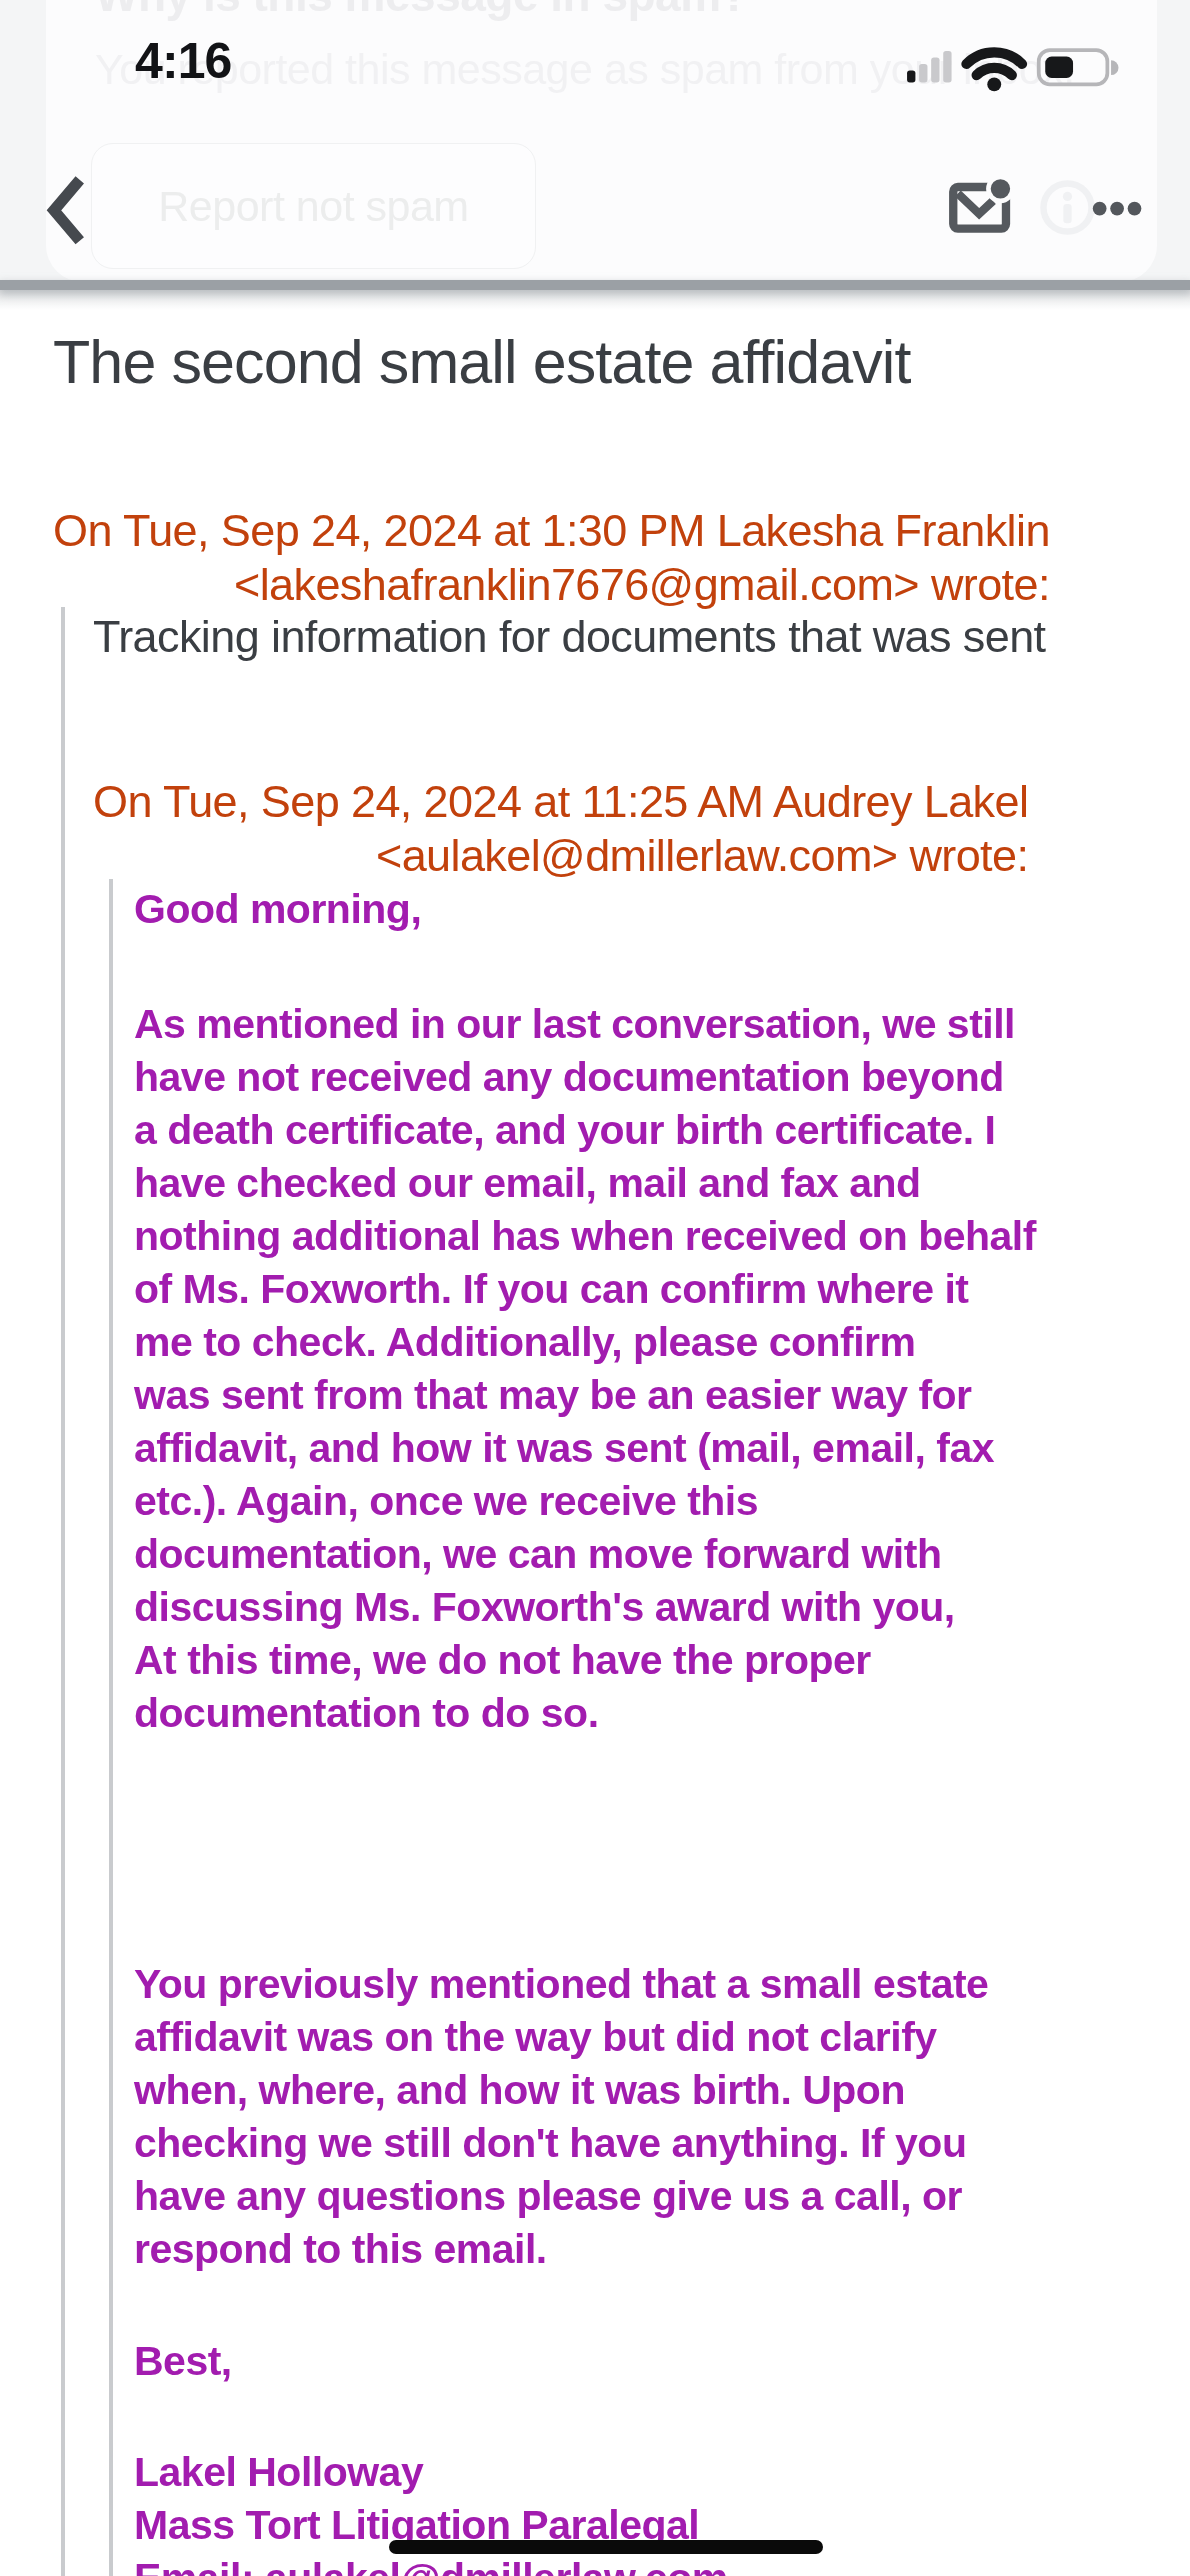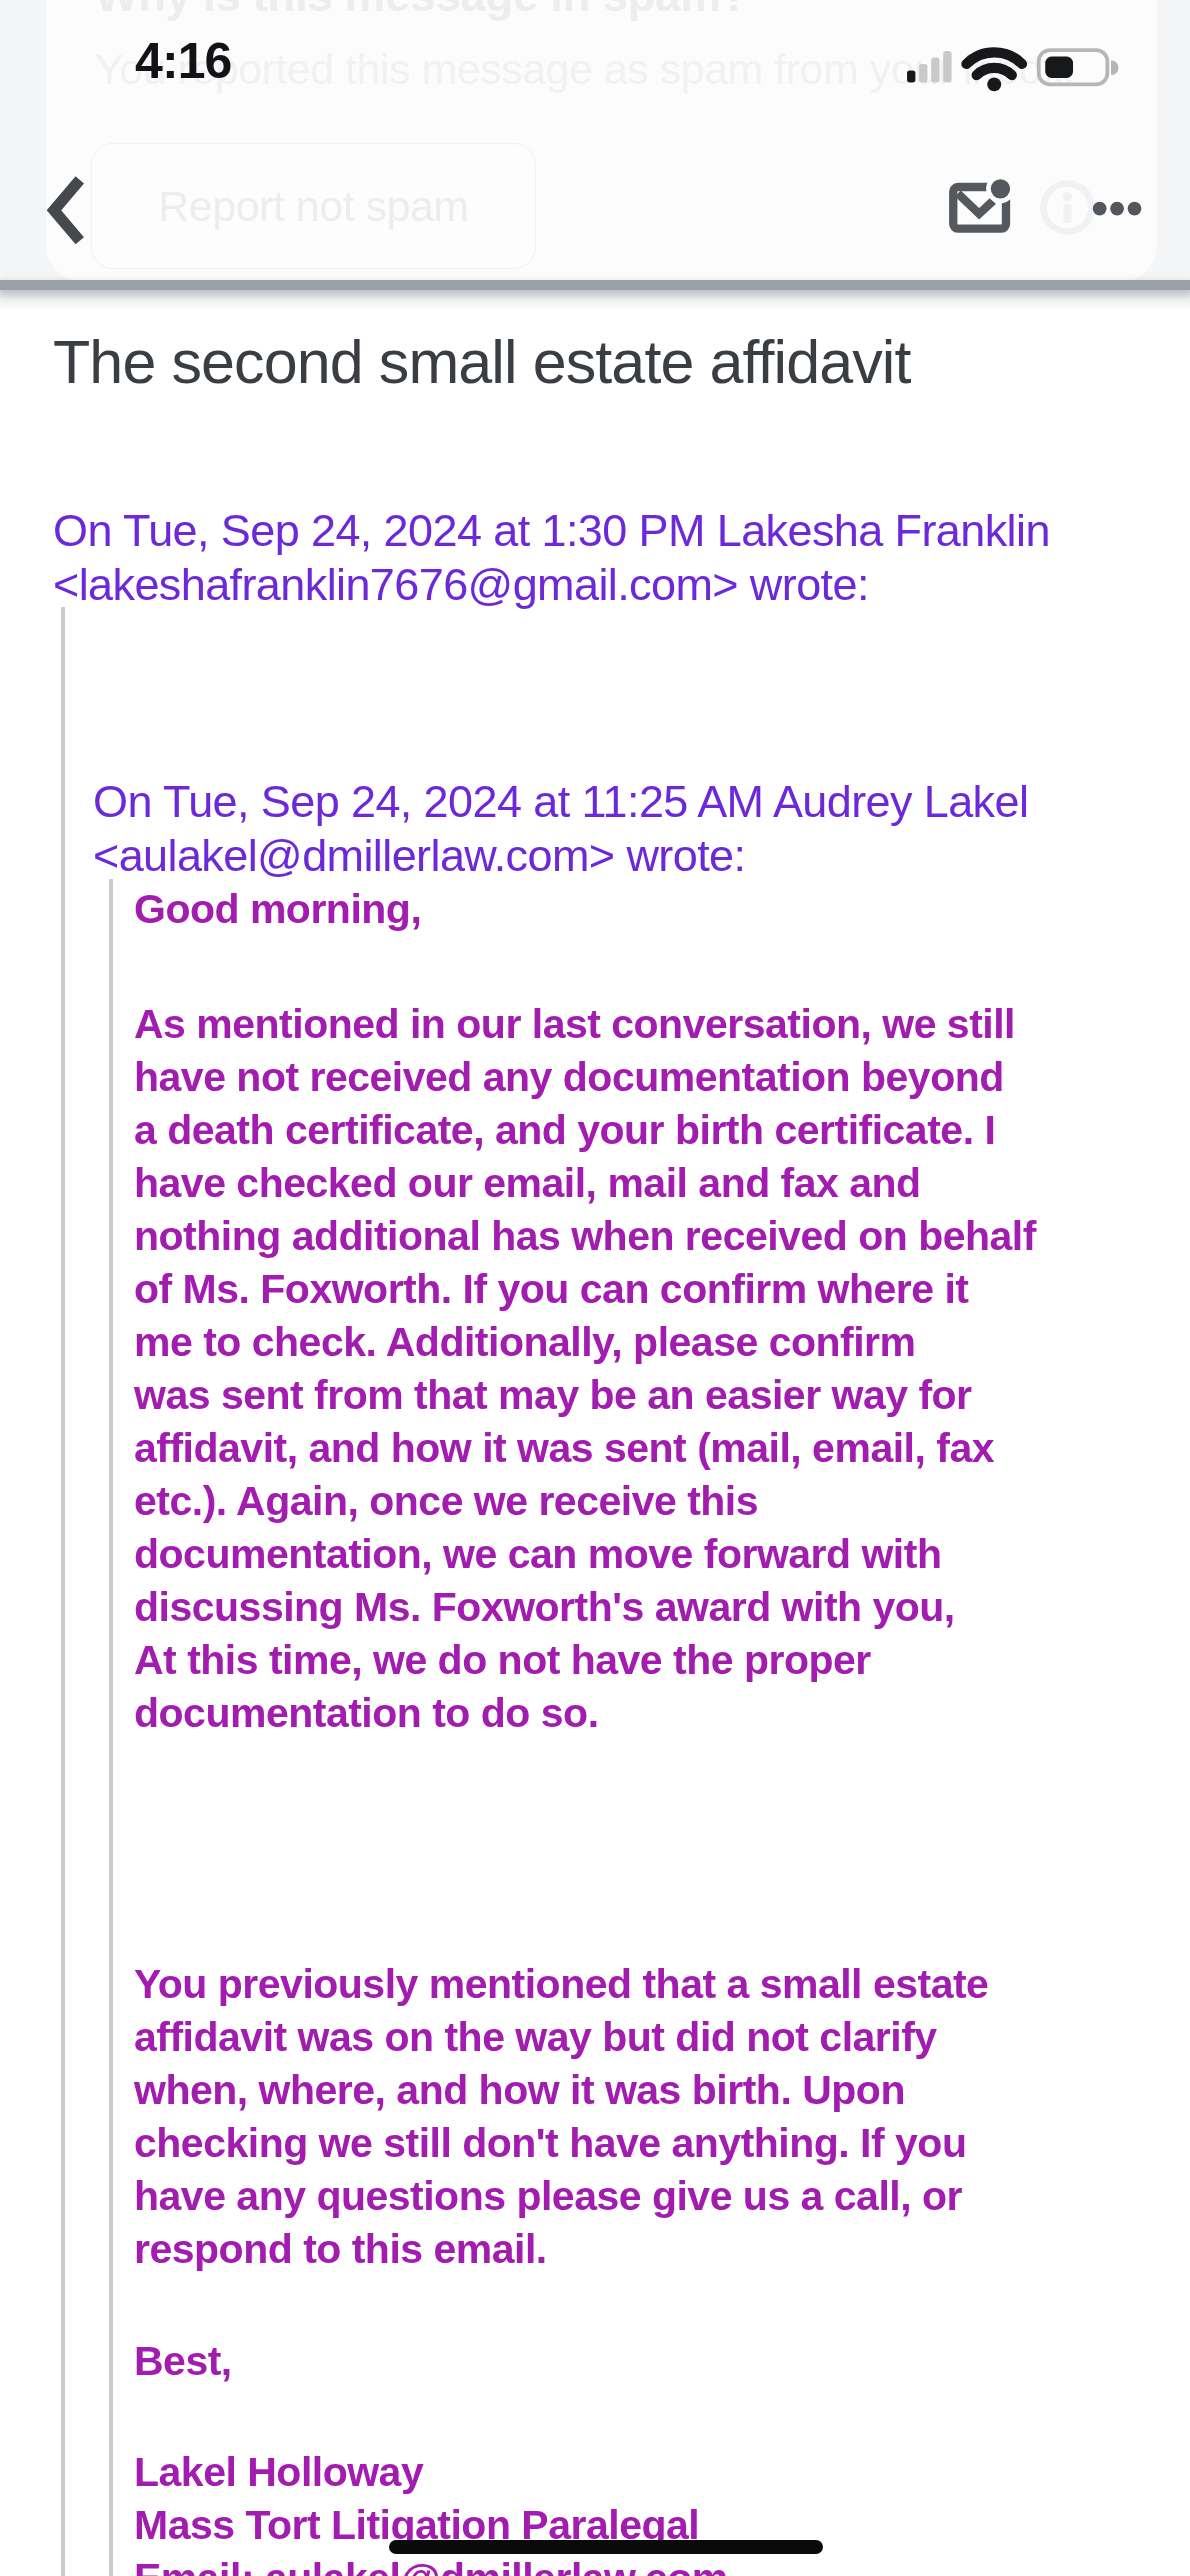--- a/index.html
+++ b/index.html
@@ -18,21 +18,21 @@
   .report-btn{left:91px;top:143px;width:443px;height:124px;border-radius:22px;border:1.9px solid #f0f1f2;
               background:#fdfdfe;display:flex;align-items:center;justify-content:center;}
   .report-btn span{font-size:43px;color:#eceded;letter-spacing:-0.5px;}
   .shadow-band{left:0;top:280px;width:1191px;height:10.2px;background:#9ba0a5;
                box-shadow:0 3.7px 8.3px 0.9px rgba(150,156,162,.55);}
   .shadow-fade{left:0;top:290px;width:1191px;height:20.4px;
                background:linear-gradient(rgba(156,161,166,.30),rgba(255,255,255,0));}
 
   
   .subject{left:53px;top:334px;font-size:61px;line-height:57px;color:#3a3e43;letter-spacing:-0.9px;}
-  .attr{font-size:45px;line-height:54px;color:#6d28d9;letter-spacing:-0.6px;}
+  .attr{font-size:45px;line-height:54px;color:#c2410c;letter-spacing:-0.6px;text-align:right;}
   .attr1{left:53px;top:504px;}
   .qtext{font-size:45px;line-height:54px;color:#3a3e43;letter-spacing:-0.6px;}
   .tracking{left:93px;top:610px;}
   .attr2{left:93px;top:775px;}
   .qbar{width:3.7px;background:#c9cbce;}
   .qbar1{left:61px;top:607px;height:1969px;}
   .qbar2{left:109px;top:879px;height:1697px;}
   .bold{font-size:41px;font-weight:700;line-height:53px;color:#a21caf;letter-spacing:-0.5px;}
   .greeting{left:134px;top:883px;}
   .para1{left:134px;top:998px;}
@@ -112,20 +112,21 @@
   <div class="abs shadow-fade"></div>
 
   <div class="abs subject nowrap">The second small estate affidavit</div>
 
   <div class="abs attr attr1">
     <div class="line">On Tue, Sep 24, 2024 at 1:30 PM Lakesha Franklin</div>
     <div class="line">&lt;lakeshafranklin7676@gmail.com&gt; wrote:</div>
   </div>
 
   <div class="abs qbar qbar1"></div>
+  <div class="abs qtext tracking nowrap">Tracking information for documents that was sent</div>
 
   <div class="abs attr attr2">
     <div class="line">On Tue, Sep 24, 2024 at 11:25 AM Audrey Lakel</div>
     <div class="line">&lt;aulakel@dmillerlaw.com&gt; wrote:</div>
   </div>
 
   <div class="abs qbar qbar2"></div>
 
   <div class="abs bold greeting nowrap">Good morning,</div>
 

